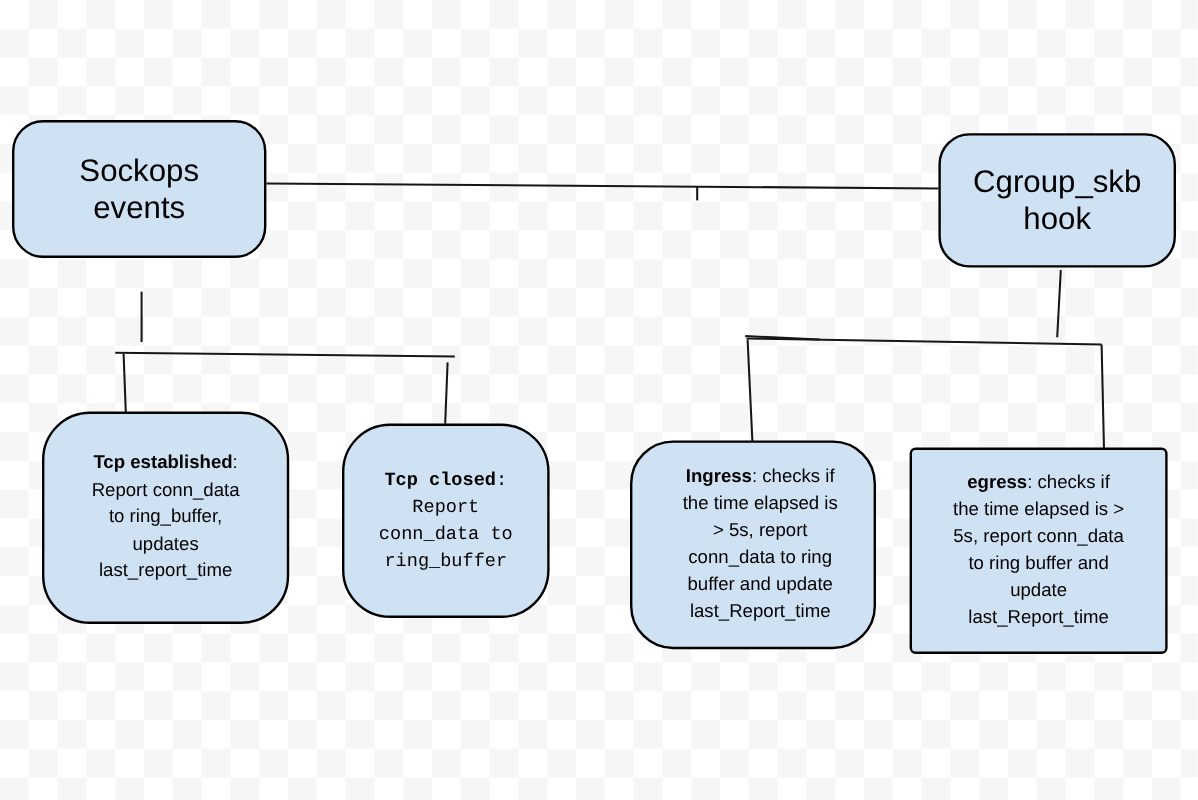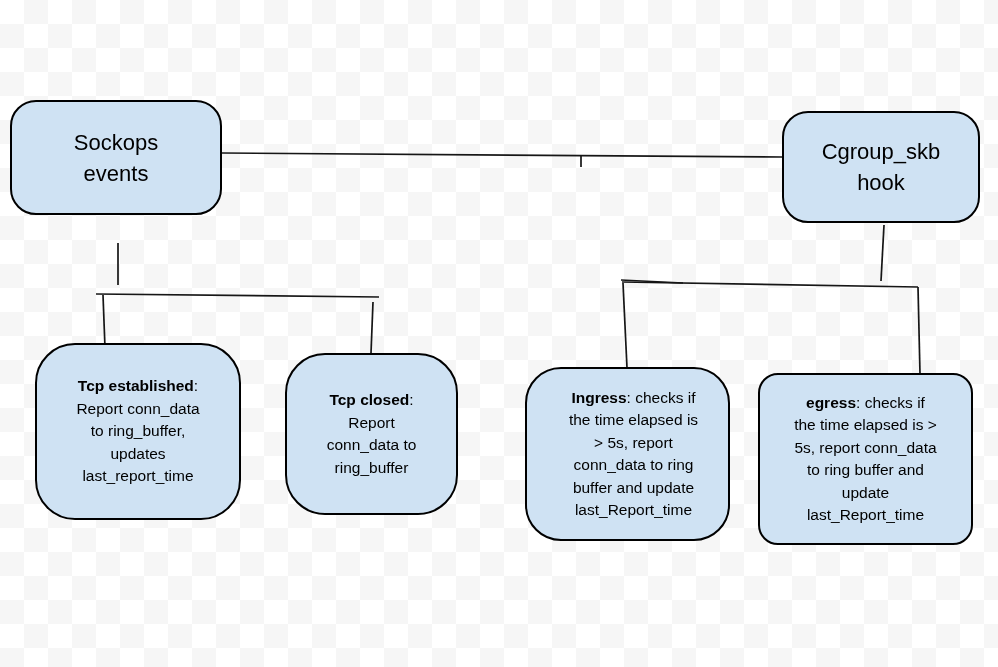--- a/index.html
+++ b/index.html
@@ -29,21 +29,21 @@
     align-items:center;
     justify-content:center;
     text-align:center;
     color:#000000;
   }
   .node-text{
     white-space:pre-line;
     padding:4px 8px;
   }
   .node-text.lg{
-    font-size:22px;
+    font-size:26px;
     line-height:31px;
   }
   .node-text.sm{
     font-size:15.5px;
     line-height:22.5px;
   }
   .b{font-weight:700;}
 </style>
 </head>
 <body>
@@ -75,37 +75,37 @@
 to ring_buffer,
 updates
 last_report_time</span></div>
   </div>
 
   <div class="node" style="left:782px;top:111px;width:198px;height:112px;border-radius:26px;">
     <div class="node-text lg">Cgroup_skb
 hook</div>
   </div>
 
-  <div class="node" style="left:285px;top:353px;width:173px;height:162px;border-radius:40px;">
+  <div class="node" style="left:285px;top:353px;width:173px;height:162px;border-radius:40px;font-family:Liberation Mono, monospace;">
     <div class="node-text sm"><span class="b">Tcp closed</span><span>:
 Report
 conn_data to
 ring_buffer</span></div>
   </div>
 
   <div class="node" style="left:525px;top:367px;width:205px;height:174px;border-radius:36px;padding-left:12px;">
     <div class="node-text sm"><span class="b">Ingress</span><span>: checks if
 the time elapsed is
 &gt; 5s, report
 conn_data to ring
 buffer and update
 last_Report_time</span></div>
   </div>
 
-  <div class="node" style="left:758px;top:373px;width:215px;height:172px;border-radius:20px;">
+  <div class="node" style="left:758px;top:373px;width:215px;height:172px;border-radius:5px;">
     <div class="node-text sm"><span class="b">egress</span><span>: checks if
 the time elapsed is &gt;
 5s, report conn_data
 to ring buffer and
 update
 last_Report_time</span></div>
   </div>
 
 </div>
 

